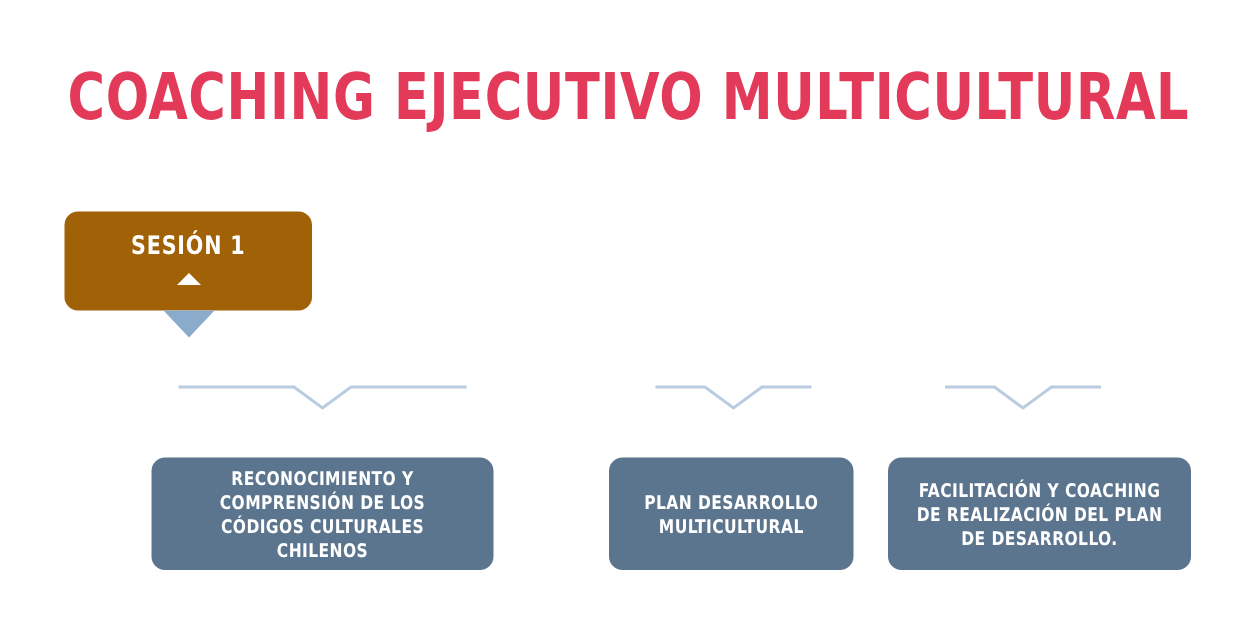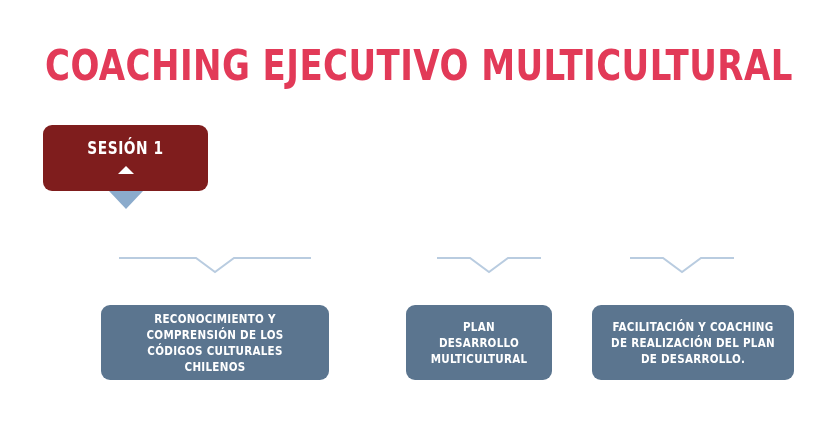--- a/index.html
+++ b/index.html
@@ -37,23 +37,23 @@
     letter-spacing: 0.5px;
     color: #E23A58;
     white-space: nowrap;
     transform: scaleX(0.88);
     transform-origin: left center;
   }
 
   
   .top-box {
     position: absolute;
-    top: 125px;
+    top: 141px;
     height: 66px;
-    background: #7f1d1d;
+    background: #a16207;
     border-radius: 9px;
     box-sizing: border-box;
   }
   .top-box .label {
     position: absolute;
     left: 0;
     right: 0;
     top: 13px;
     text-align: center;
     color: #ffffff;
@@ -147,21 +147,21 @@
 
     <polyline points="437,258 470,258 489,272 508,258 541,258" fill="none" stroke="#B9CCE0" stroke-width="2"></polyline>
 
     <polyline points="630,258 663,258 682,272 701,258 734,258" fill="none" stroke="#B9CCE0" stroke-width="2"></polyline>
   </svg>
 
   <div class="bottom-box" style="left:101px; width:228px;">
     <div class="btext">RECONOCIMIENTO Y COMPRENSIÓN DE LOS CÓDIGOS CULTURALES CHILENOS</div>
   </div>
 
-  <div class="bottom-box" style="left:406px; width:146px;">
+  <div class="bottom-box" style="left:406px; width:163px;">
     <div class="btext">PLAN DESARROLLO MULTICULTURAL</div>
   </div>
 
   <div class="bottom-box" style="left:592px; width:202px;">
     <div class="btext">FACILITACIÓN Y COACHING DE REALIZACIÓN DEL PLAN DE DESARROLLO.</div>
   </div>
 
 </div>
 
 </body></html>

